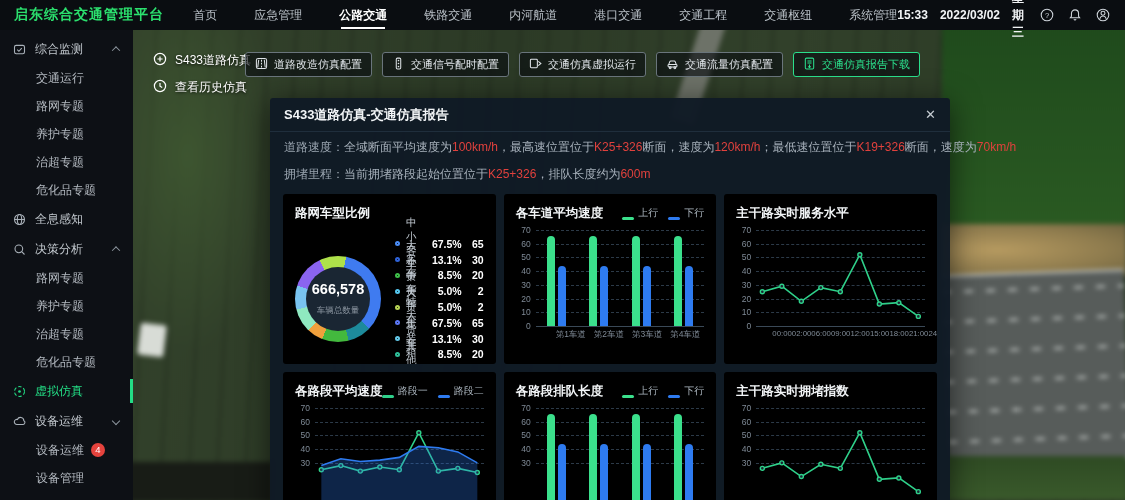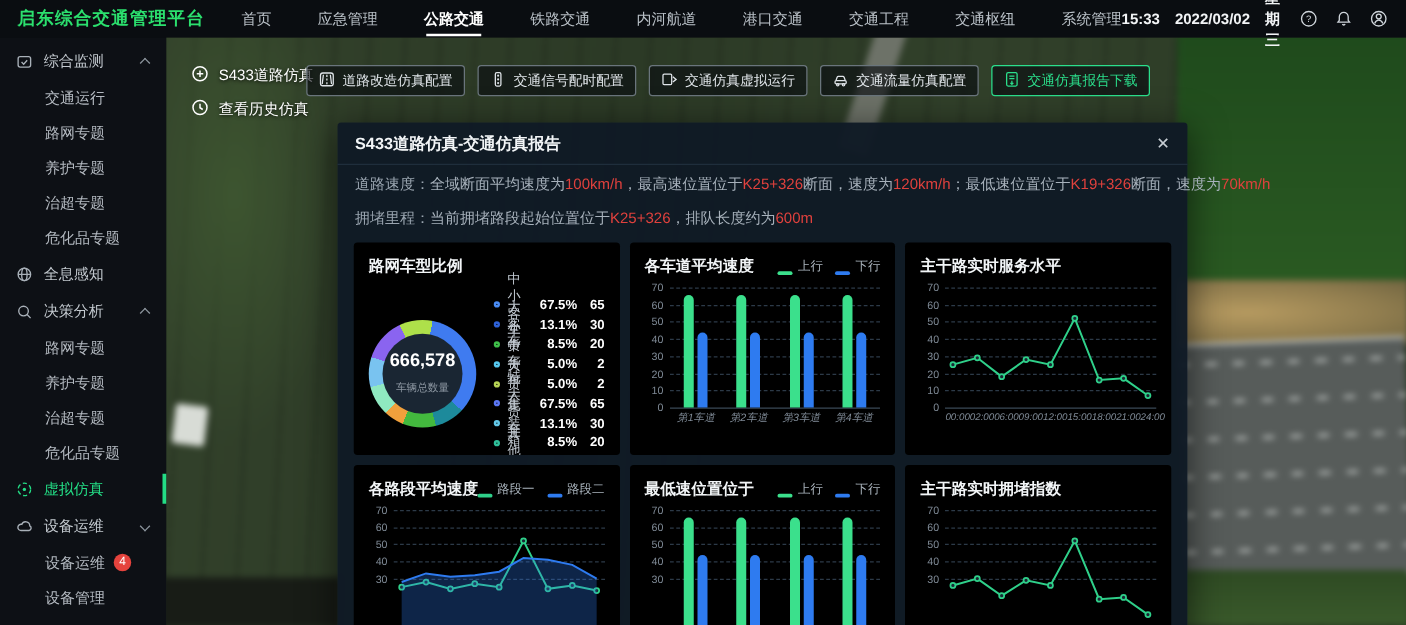--- a/index.html
+++ b/index.html
@@ -107,21 +107,21 @@
   .pl-val { width:22px; text-align:right; color:#fff; font-weight:bold; }
   
   .cart { position:relative; margin-top:8px; margin-left:20px; height:96px; }
   .gridline { position:absolute; left:0; right:0; height:0; border-top:1px dashed #2c3a48; }
   .gridline.base { border-top:1px solid #3a4957; }
   .ytick { position:absolute; right:100%; margin-right:5px; transform:translateY(-50%);
            font-size:8.5px; color:#7f8a96; }
   .bar-row { position:absolute; inset:0; display:flex; align-items:flex-end; }
   .bar-cluster { flex:1; display:flex; align-items:flex-end; justify-content:center; gap:3px; height:100%; }
   .bar { width:8px; border-radius:4px 4px 0 0; }
-  .xlabels { display:flex; margin-left:20px; margin-top:3px;font-style:italic; }
+  .xlabels { display:flex; margin-left:36px; margin-top:3px; }
   .xlabels.cat .xl { flex:1; text-align:center; font-size:8.5px; color:#7f8a96; }
   .xlabels.time { justify-content:space-between; }
   .xlabels.time .xl { font-size:7.8px; color:#7f8a96; }
   .cart svg { position:absolute; inset:0; width:100%; height:100%; overflow:visible; }
 </style>
 </head>
 <body>
 
 <div class="screen">
 
@@ -544,21 +544,21 @@
               <span class="xl"></span>
               <span class="xl"></span>
               <span class="xl"></span>
               <span class="xl"></span>
               <span class="xl"></span>
               <span class="xl"></span>
               <span class="xl"></span>
             </div>
           </div>
           <div class="panel">
-            <div class="p-title">最低速位置位于</div>
+            <div class="p-title">各路段排队长度</div>
             <div class="p-legend">
               <span class="lg-item">
                 <span class="lg-dash" style="background: rgb(59, 224, 140);"></span>
                 <span>上行</span>
               </span>
               <span class="lg-item">
                 <span class="lg-dash" style="background: rgb(46, 123, 240);"></span>
                 <span>下行</span>
               </span>
             </div>

